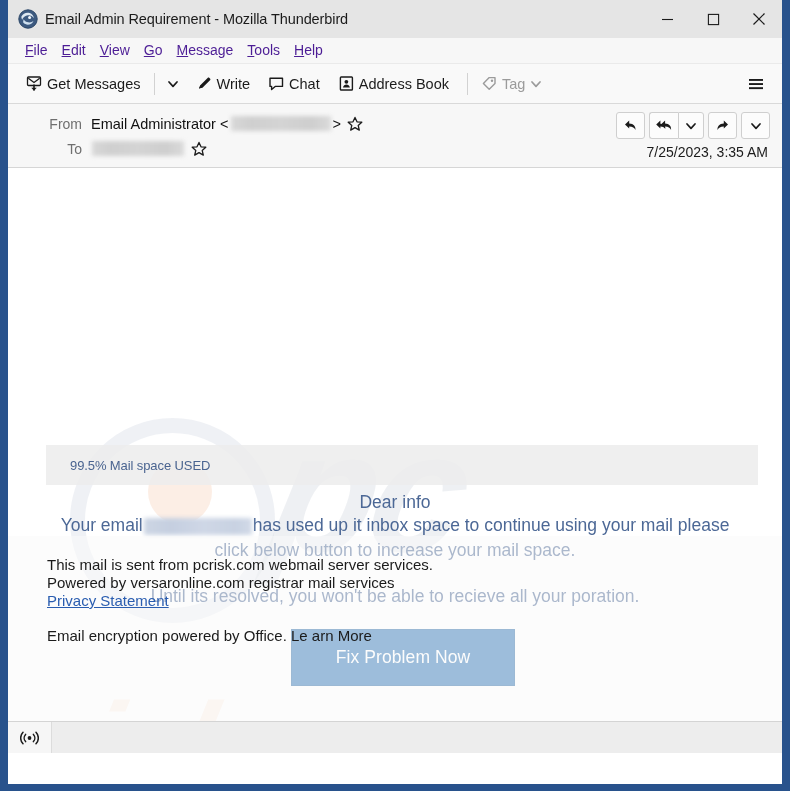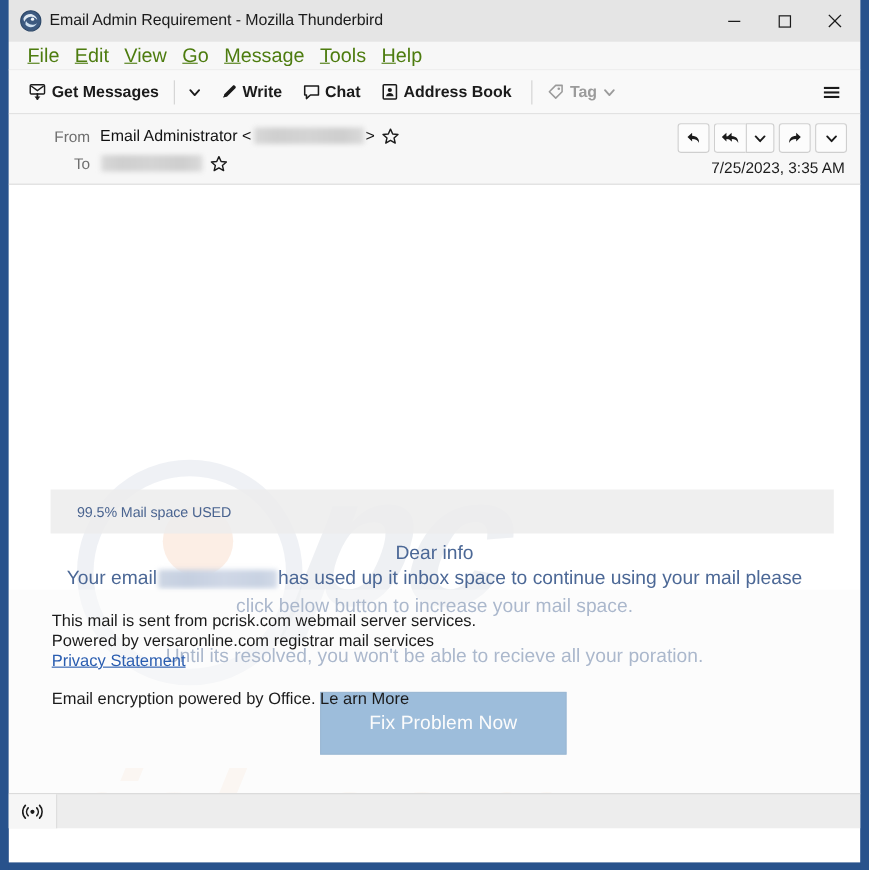--- a/index.html
+++ b/index.html
@@ -76,38 +76,37 @@
   .menubar {
     height: 26px;
     background: #f7f7f7;
     display: flex;
     align-items: center;
     padding-left: 10px;
     box-sizing: border-box;
     border-bottom: 1px solid #eaeaea;
   }
   .menu-item {
-    font-size: 18px;
-    color: #4d7c0f;
+    font-size: 14px;
+    color: #4c1d95;
     padding: 1px 7px 2px 7px;
     cursor: default;
     white-space: nowrap;
   }
   .menu-item u { text-decoration: underline; }
 
   
   .toolbar {
     height: 40px;
     background: #f9f9f9;
     display: flex;
     align-items: center;
     padding: 0 12px 0 12px;
     box-sizing: border-box;
     border-bottom: 1px solid #d9d9d9;
-    font-weight: bold;
   }
   .tool-btn {
     display: flex;
     align-items: center;
     height: 30px;
     padding: 0 6px;
     font-size: 14.5px;
     color: #1b1b1b;
     cursor: default;
     white-space: nowrap;

